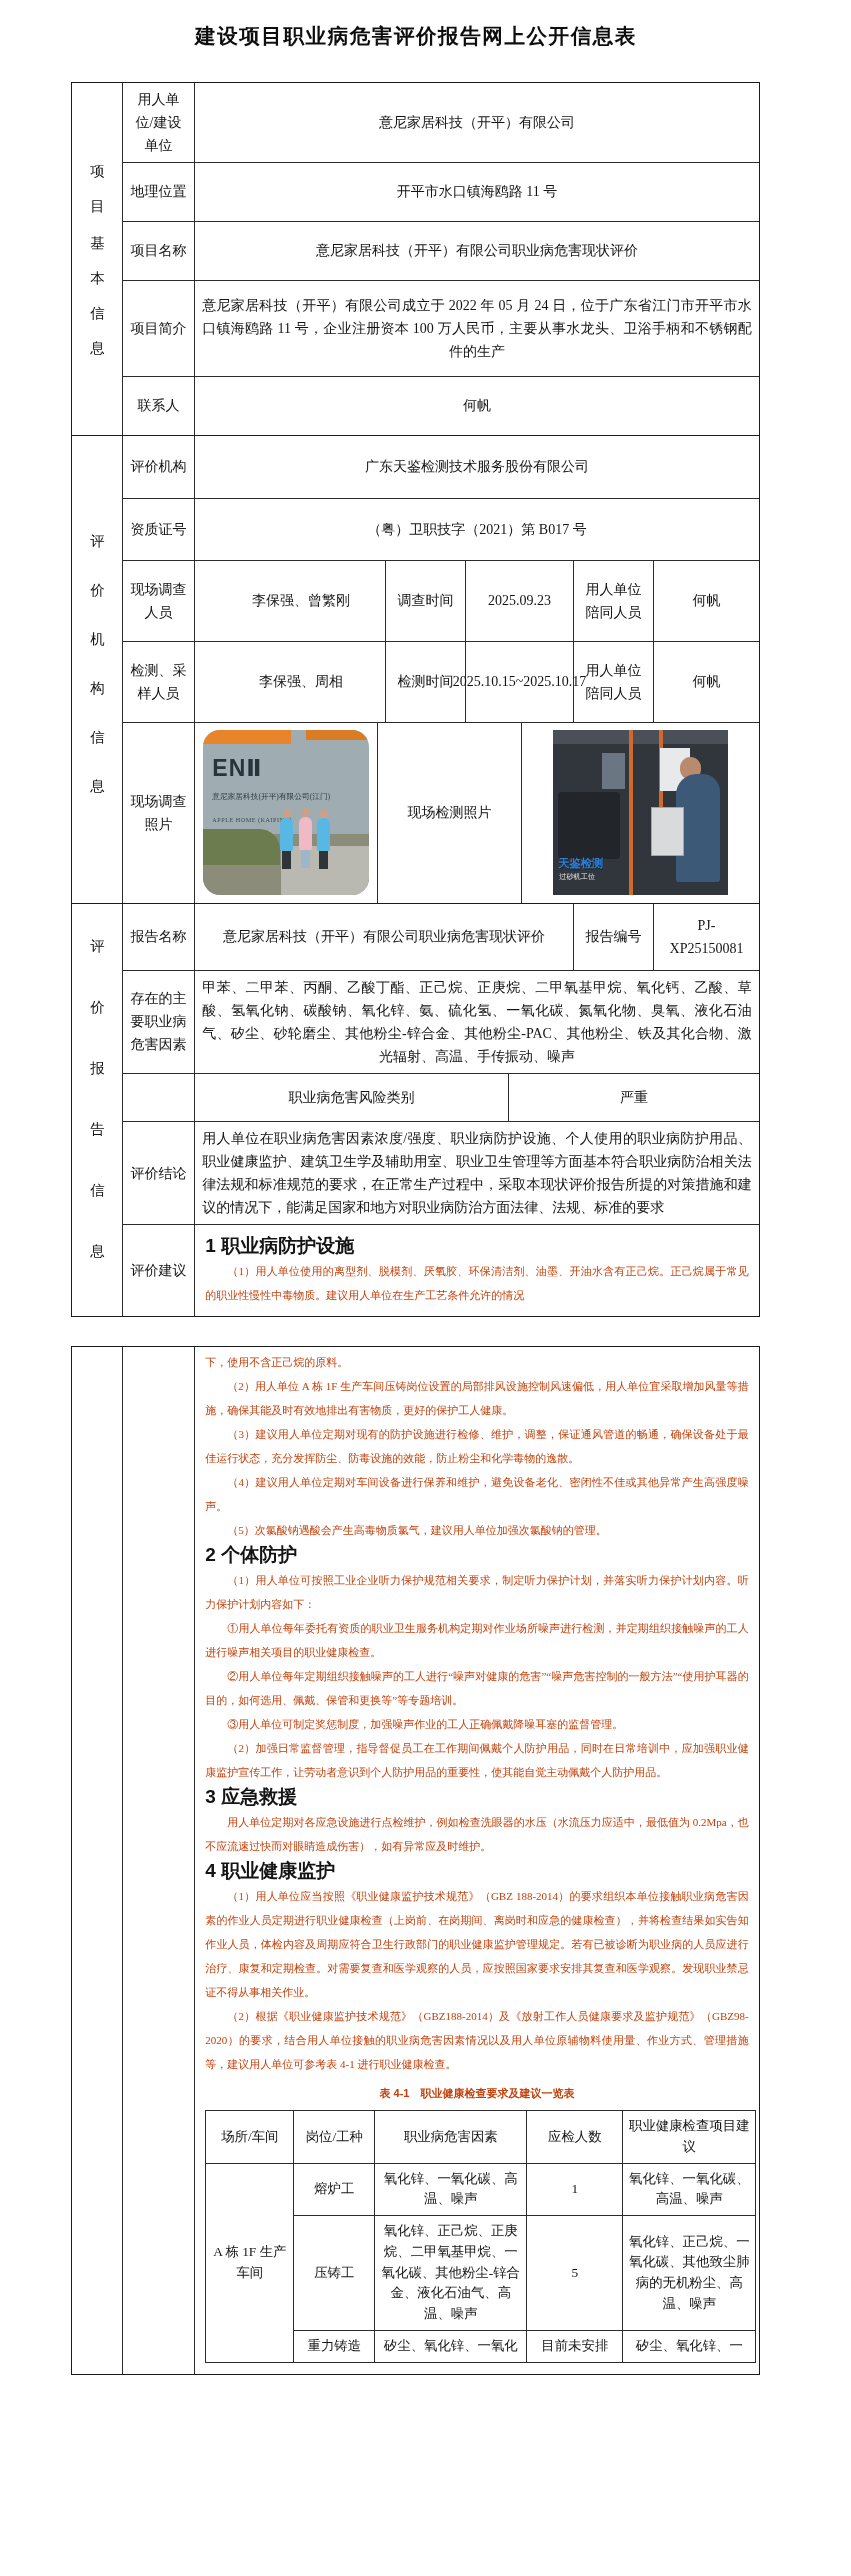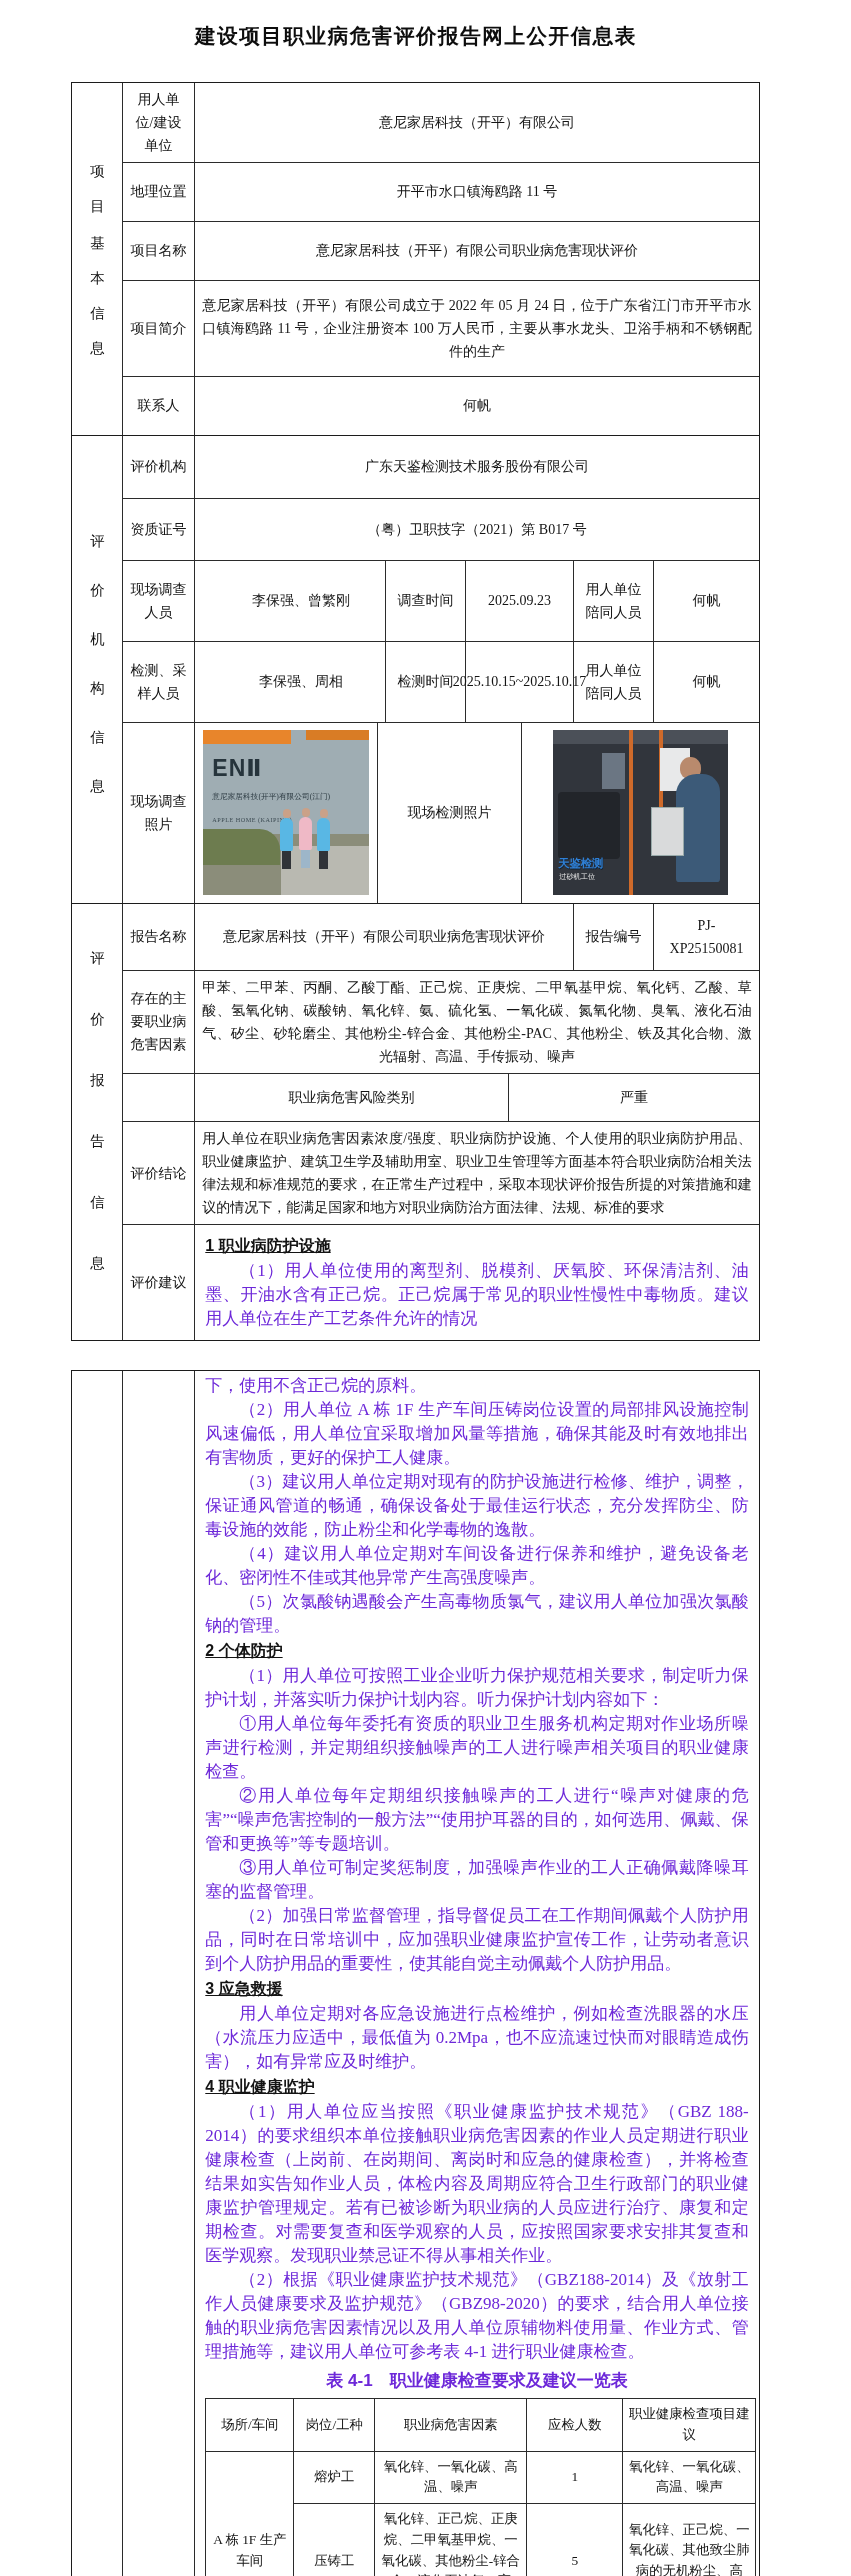--- a/index.html
+++ b/index.html
@@ -28,36 +28,36 @@
   .w370{flex:0 0 191px;padding-left:29px;} .w155{flex:0 0 80px;} .w210{flex:0 0 108px;}
   .w355{flex:0 0 183px;} .w280{flex:0 0 144px;} .w735{flex:0 0 379px;}
   .w610{flex:0 0 314px;}
   .txt { width:100%; }
   .just { text-align:justify; text-align-last:center; }
   .justl { text-align:justify; text-align-last:left; }
 
   
   .adv { display:block; padding:8.2px 10.3px; }
   .adv.flush { padding-top:3.1px; }
-  .adv p { font-size:17px; line-height:24px; text-align:justify; text-indent:2em; color:#6d28d9; }
+  .adv p { font-size:11px; line-height:24px; text-align:justify; text-indent:2em; color:#c2410c; }
   .adv p.noind { text-indent:0; }
   .adv h4 { font-family:"Liberation Sans","DejaVu Sans",sans-serif; font-weight:bold;
-            font-size:16px; line-height:26px; text-align:left;text-decoration:underline; }
+            font-size:19px; line-height:26px; text-align:left; }
   .adv p.cap { text-align:center; text-indent:0; font-weight:bold;
                font-family:"Liberation Sans","DejaVu Sans",sans-serif; margin:5.2px 0 2.1px 0; }
 
   
   table.t41 { border-collapse:collapse; table-layout:fixed; width:550px; margin:5.2px auto 3.1px auto; }
   .t41 td { border:0.8px solid #2b2b2b; font-size:13.4px; line-height:20.6px; text-align:center;
             vertical-align:middle; padding:5.2px 5.2px; word-wrap:break-word; }
   .t41 tr.head td { height:52px; }
 
   
   .photo-frame { width:100%; display:flex; align-items:center; justify-content:center; padding:2.1px 0; }
-  .photo1 { position:relative; width:166px; height:165px; overflow:hidden; background:#9fadb3; }
+  .photo1 { position:relative; width:166px; height:165px; overflow:hidden; background:#9fadb3;border-radius:17px; }
   .p1-orange { position:absolute; left:0; top:0; width:88px; height:13.4px; background:#e8852b; }
   .p1-orange2 { position:absolute; left:103px; top:0; width:63px; height:9.3px; background:#d97c25; }
   .p1-sign { position:absolute; left:9.3px; top:27px; width:147px; text-align:left; color:#26343c; }
   .p1-brand { font-family:"Liberation Sans","DejaVu Sans",sans-serif; font-weight:bold; font-size:23px; letter-spacing:1px; }
   .p1-l1 { font-size:7.7px; margin-top:5.2px; color:#2c3a42; }
   .p1-l2 { font-size:6.2px; color:#3c4a52; letter-spacing:0.5px; }
   .p1-ground { position:absolute; left:0; bottom:0; width:100%; height:61px; background:#8b8d7a; }
   .p1-grass { position:absolute; left:0; bottom:30px; width:77px; height:36px; background:#6d7c4f; border-radius:0 20.6px 0 0; }
   .p1-path { position:absolute; right:0; bottom:0; width:88px; height:49px; background:#b9b9b1; }
   .figure { position:absolute; width:13.4px; height:33px; border-radius:6.2px 6.2px 2.6px 2.6px; }

